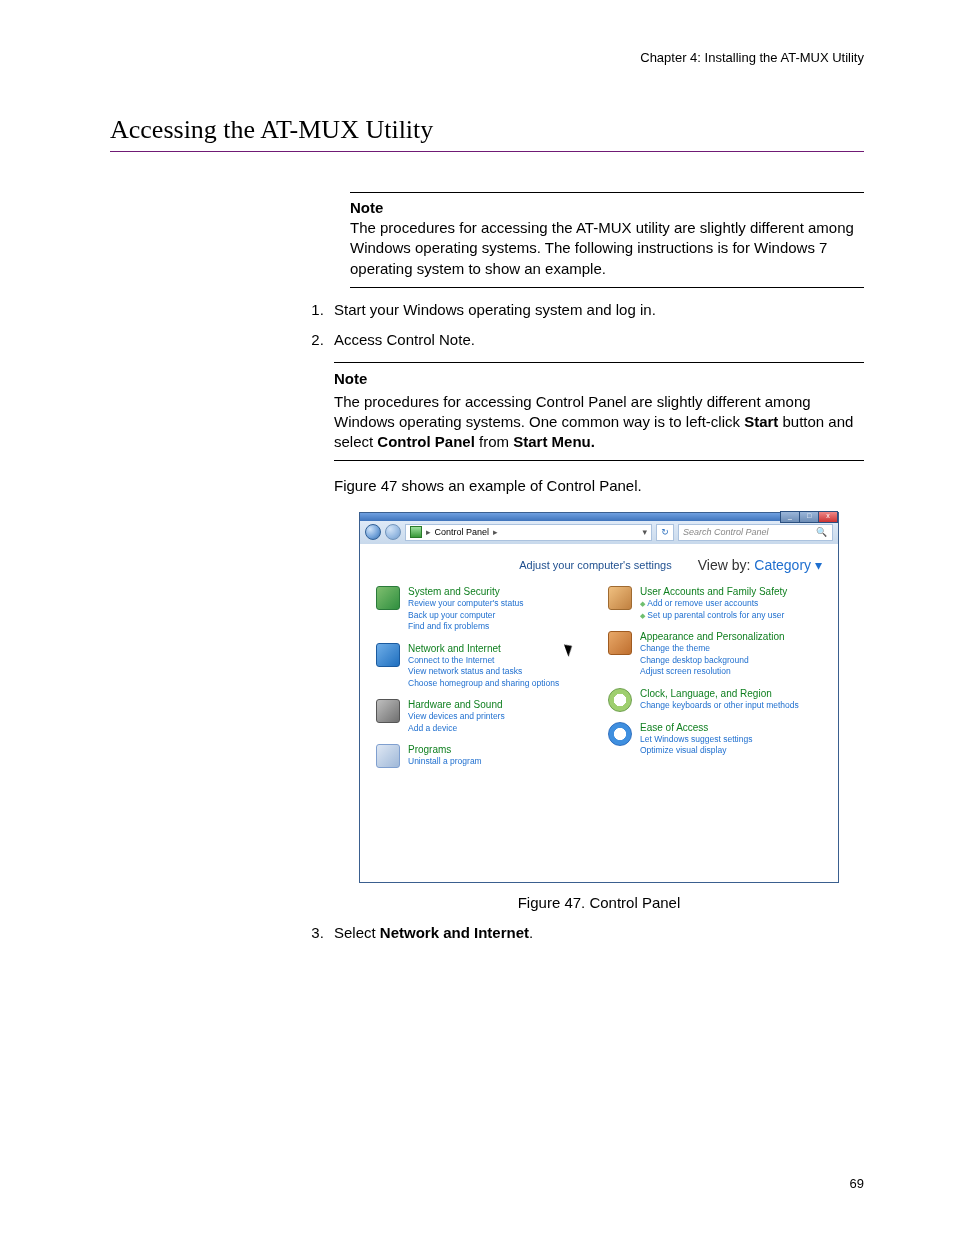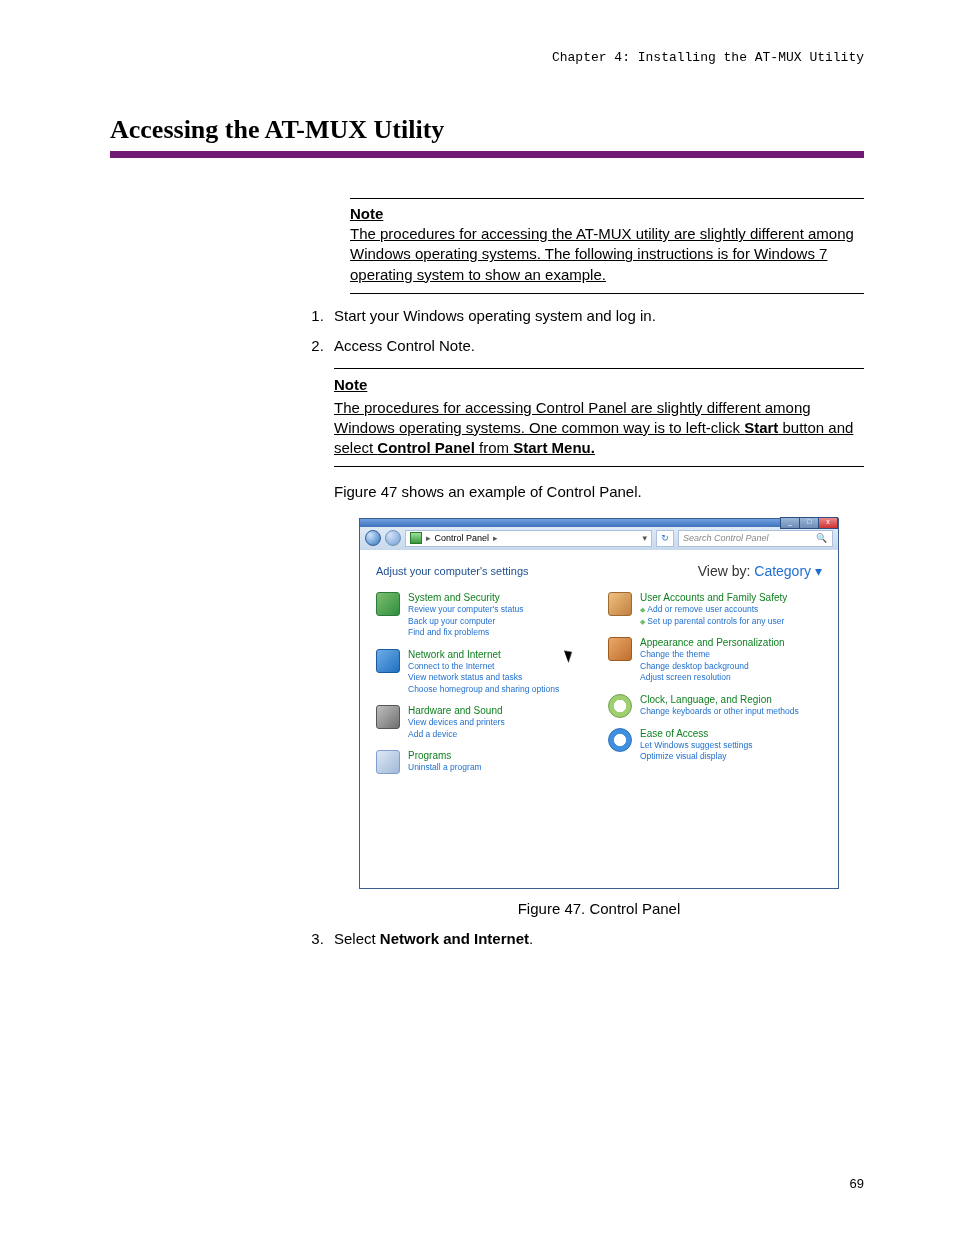--- a/index.html
+++ b/index.html
@@ -14,43 +14,41 @@
     height: 1235px;
     position: relative;
     box-sizing: border-box;
     padding: 50px 90px 50px 110px;
   }
   .chapter-header {
     text-align: right;
     font-size: 13px;
     color: #000;
     margin-bottom: 50px;
-    font-family: Liberation Mono, monospace;
   }
   .section-title {
     font-family: "Times New Roman", Times, serif;
     font-size: 26px;
-    font-weight: bold;
-    border-bottom: 7px solid #701a75;
+    font-weight: normal;
+    border-bottom: 1px solid #701a75;
     padding-bottom: 6px;
     margin-bottom: 40px;
   }
   .body-col {
     margin-left: 200px;
   }
   .body-col p, .body-col li {
     font-size: 15px;
     line-height: 1.35;
   }
   .note-box {
     border-top: 1px solid #000;
     border-bottom: 1px solid #000;
     padding: 6px 0 8px 0;
     margin: 12px 0 4px 40px;
-    text-decoration: underline;
   }
   .note-label {
     font-weight: bold;
     font-size: 15px;
   }
   .note-body {
     font-size: 15px;
     line-height: 1.35;
     margin-top: 2px;
   }
@@ -171,21 +169,21 @@
     font-style: italic;
     font-size: 9px;
   }
   .cp-search .mag { color: #2a6fbf; font-style: normal; }
   .cp-content {
     padding: 12px 16px 16px 16px;
     min-height: 310px;
   }
   .cp-toprow {
     display: flex;
-    justify-content: space-between;
+    justify-content: flex-end;
     align-items: center;
     margin-bottom: 12px;
     gap: 26px;
   }
   .cp-adjust {
     color: #1f4f8f;
     font-size: 11px;
   }
   .cp-viewby {
     font-size: 14px;

